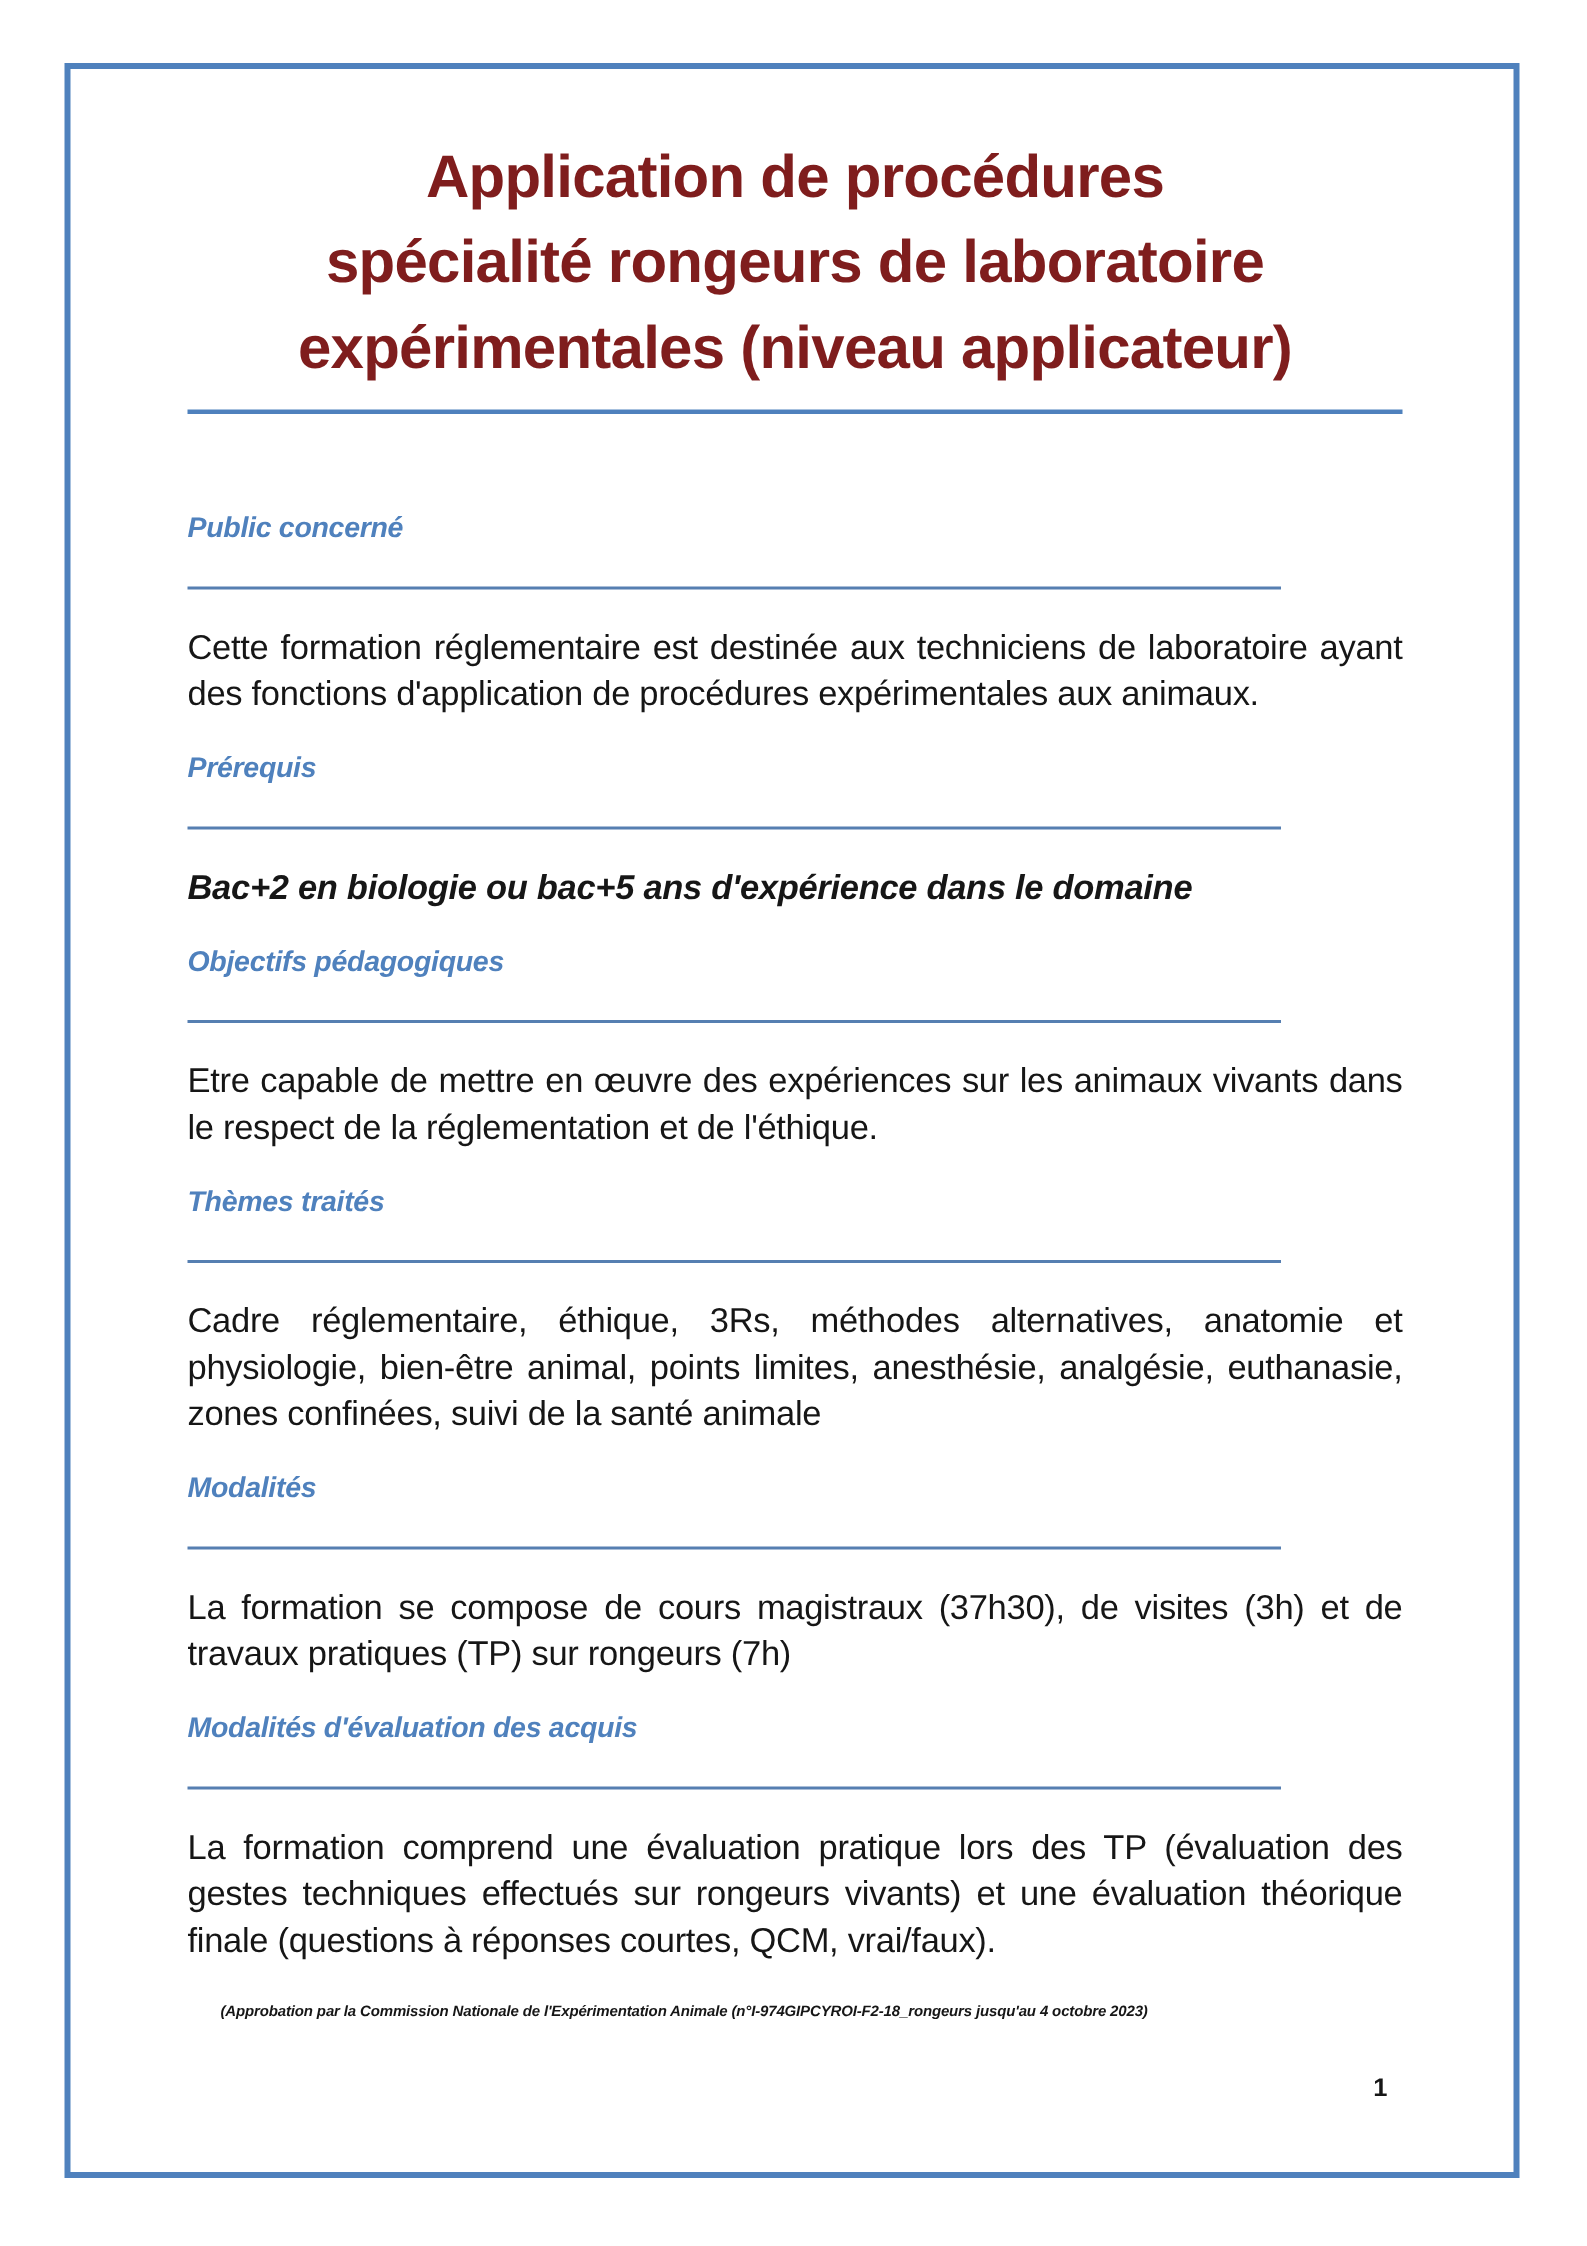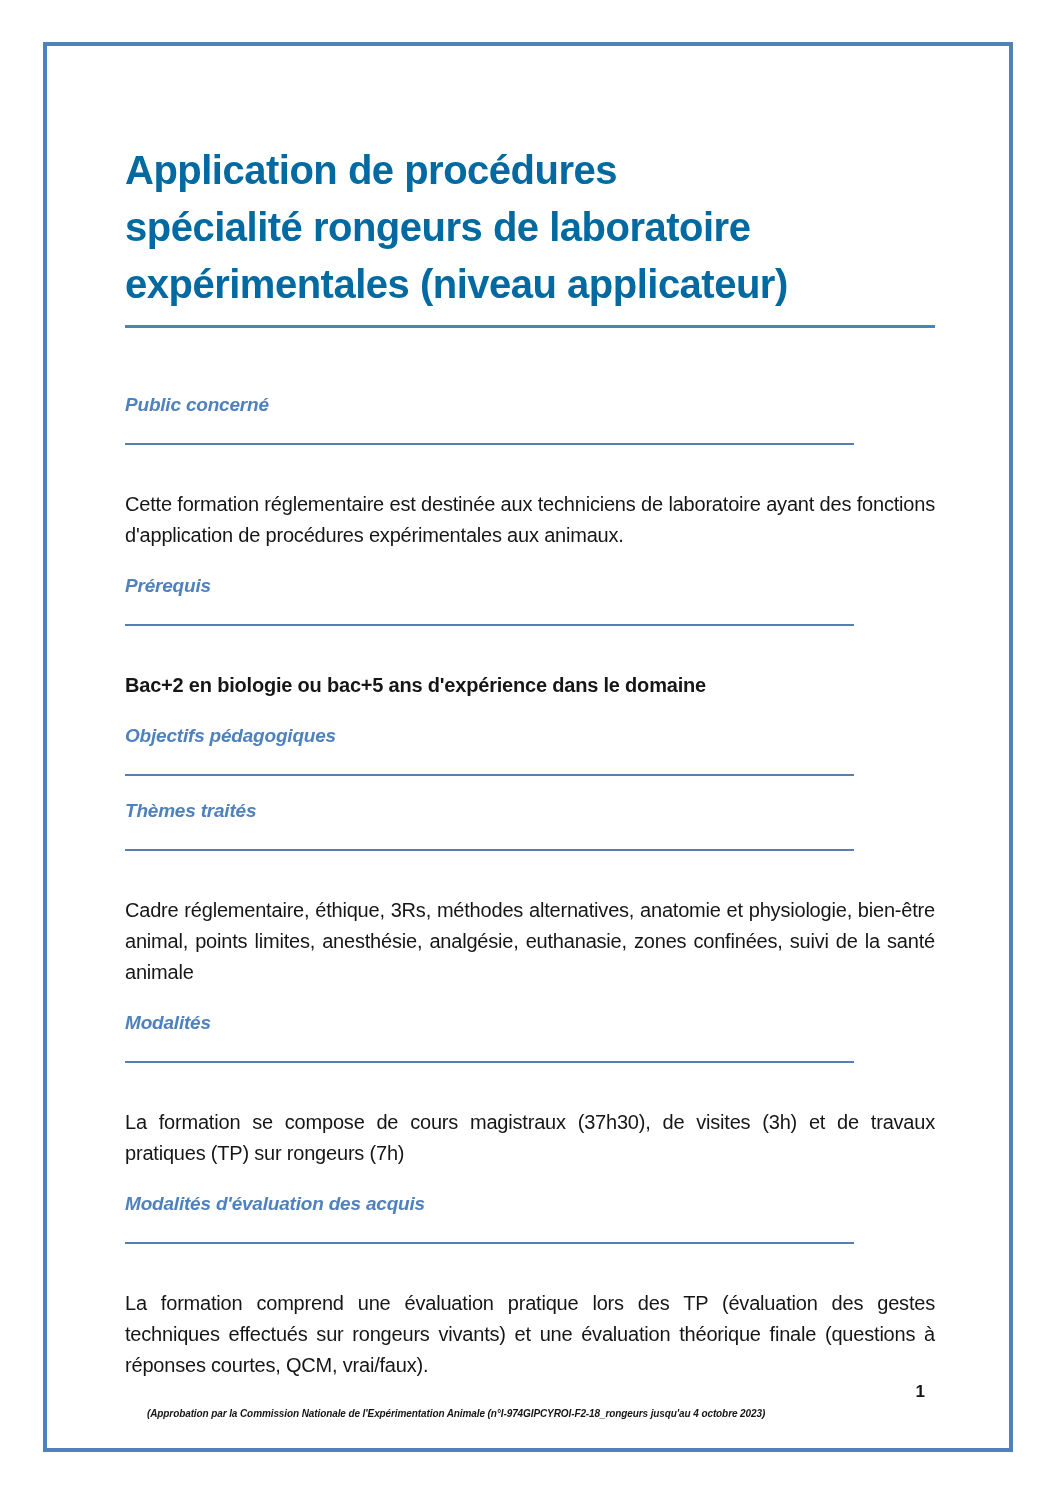--- a/index.html
+++ b/index.html
@@ -18,23 +18,23 @@
     position: absolute;
     left: 43px; top: 42px;
     width: 970px; height: 1410px;
     border: 4px solid #4f81bd;
     background: #ffffff;
   }
   .content {
     padding: 0 74px 0 78px;
   }
   .title {
-    margin-top: 96px;
-    text-align: left;
-    color: #0369a1;
+    margin-top: 44px;
+    text-align: center;
+    color: #7f1d1d;
     font-size: 40px;
     line-height: 57px;
     font-weight: bold;
     letter-spacing: -0.5px;
   }
   .title-rule {
     margin-top: 12px;
     border-top: 3px solid #4f81bd;
     width: 100%;
   }
@@ -44,28 +44,28 @@
     color: #4f81bd;
     font-size: 19px;
     font-weight: bold;
     font-style: italic;
     letter-spacing: -0.2px;
     padding-bottom: 27px;
     border-bottom: 2px solid #567fb1;
     width: 90%;
   }
   .body-text {
-    margin-top: 44px;
+    margin-top: 23px;
     color: #161616;
-    font-size: 20px;
+    font-size: 23px;
     line-height: 31px;
     text-align: justify;
     letter-spacing: -0.2px;
   }
-  .body-text.bold { font-weight: bold; text-align: left; }
+  .body-text.bold { font-weight: bold; text-align: left; font-style: italic; }
   .approval-note {
     margin: 27px 0 0 22px;
     color: #161616;
     font-size: 10px;
     font-weight: bold;
     font-style: italic;
     letter-spacing: -0.1px;
     white-space: nowrap;
   }
   .page-number {
@@ -97,20 +97,21 @@
           <p class="body-text">Cette formation réglementaire est destinée aux techniciens de laboratoire ayant des fonctions d'application de procédures expérimentales aux animaux.</p>
         </section>
 
         <section class="doc-section">
           <h2 class="section-heading">Prérequis</h2>
           <p class="body-text bold">Bac+2 en biologie ou bac+5 ans d'expérience dans le domaine</p>
         </section>
 
         <section class="doc-section">
           <h2 class="section-heading">Objectifs pédagogiques</h2>
+          <p class="body-text">Etre capable de mettre en œuvre des expériences sur les animaux vivants dans le respect de la réglementation et de l'éthique.</p>
         </section>
 
         <section class="doc-section">
           <h2 class="section-heading">Thèmes traités</h2>
           <p class="body-text">Cadre réglementaire, éthique, 3Rs, méthodes alternatives, anatomie et physiologie, bien-être animal, points limites, anesthésie, analgésie, euthanasie, zones confinées, suivi de la santé animale</p>
         </section>
 
         <section class="doc-section">
           <h2 class="section-heading">Modalités</h2>
           <p class="body-text">La formation se compose de cours magistraux (37h30), de visites (3h) et de travaux pratiques (TP) sur rongeurs (7h)</p>

